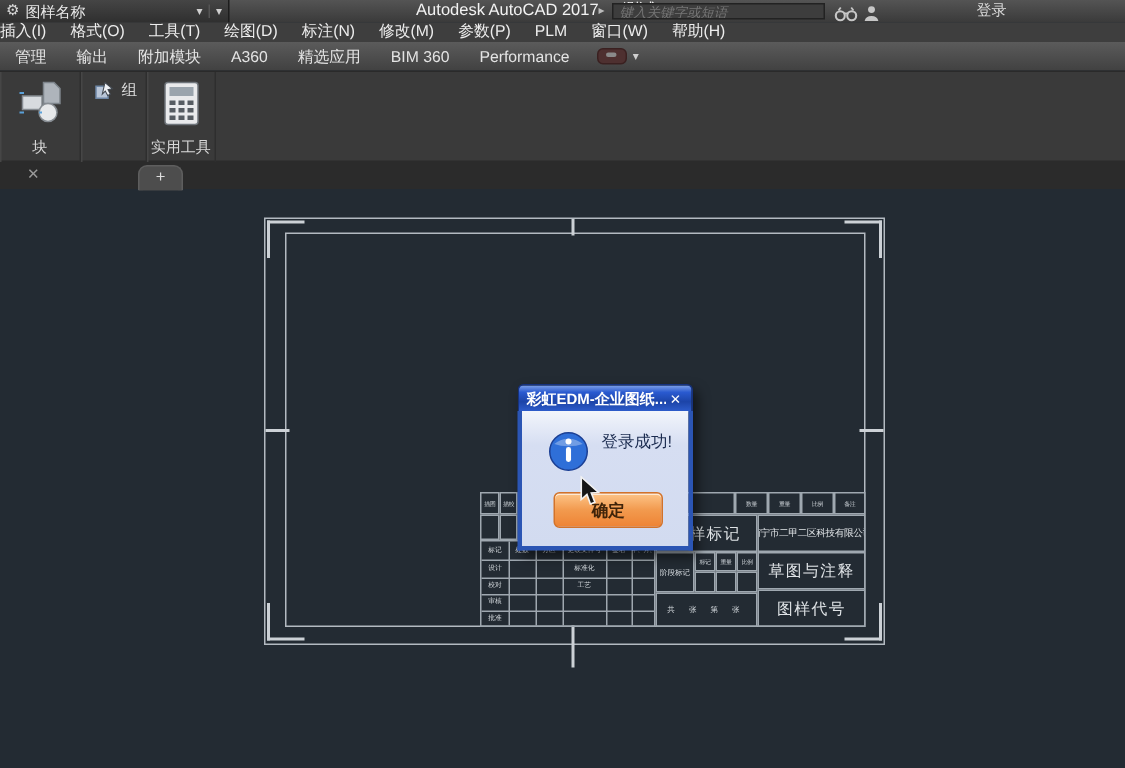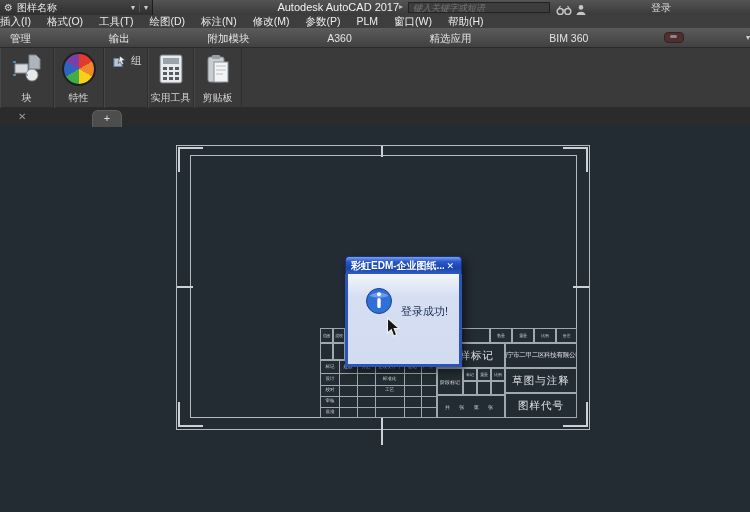--- a/index.html
+++ b/index.html
@@ -25,21 +25,21 @@
   #person{left:575px;top:2px;}
   #signin{left:622px;top:0;font-size:10px;color:#dcdcdc;line-height:15px;margin-left:29px;}
 
   
   #menubar{left:0;top:15px;width:750px;height:13px;background:#3e3e3e;display:flex;align-items:center;z-index:5;}
   #menubar span{font-size:10.5px;color:#ededed;padding:0 8px;line-height:13px;white-space:nowrap;}
   #menubar span:first-child{margin-left:-8px;}
 
   
   #ribbontabs{left:0;top:28px;width:750px;height:20px;background:linear-gradient(#5b5b5b,#414141);
-              border-bottom:1px solid #2a2a2a;display:flex;align-items:center;z-index:5;justify-content:space-between;}
+              border-bottom:1px solid #2a2a2a;display:flex;align-items:center;z-index:5;}
   #ribbontabs .rtab{font-size:10.5px;color:#e4e4e4;padding:0 10px;line-height:20px;white-space:nowrap;}
   #cam-icon{width:18px;height:9px;background:#4e3030;border:1px solid #3a2020;border-radius:4px;
             margin-left:8px;position:relative;}
   #cam-icon::after{content:"";position:absolute;left:5px;top:2px;width:7px;height:3px;background:#8a8a8a;border-radius:2px;}
   #cam-dd{font-size:8px;color:#cfcfcf;margin-left:4px;}
 
   
   #ribbon{left:0;top:48px;width:750px;height:60px;background:#3a3a3a;border-bottom:1px solid #2b2b2b;display:flex;z-index:5;}
   .panel{position:relative;height:60px;border-right:1px solid #2e2e2e;box-shadow:inset 1px 0 0 #464646;}
   .pbody{height:42px;display:flex;align-items:center;justify-content:center;}
@@ -75,21 +75,21 @@
   
   #dialog{left:345px;top:256px;width:117px;height:111px;z-index:10;
           box-shadow:3px 4px 8px rgba(0,0,0,.5);border-radius:5px 5px 2px 2px;}
   #dlg-titlebar{position:absolute;left:0;top:0;right:0;height:18px;border-radius:4px 4px 0 0;
           background:linear-gradient(#7da0e8,#2a5ad0 25%,#1c44a8 60%,#2f5fd0);
           display:flex;align-items:center;padding:0 5px;border:1px solid #16327e;border-bottom:none;}
   #dlg-title{font-size:10px;font-weight:bold;color:#fff;white-space:nowrap;overflow:hidden;}
   #dlg-close{margin-left:auto;color:#fff;font-size:9px;font-weight:bold;padding:0 2px;}
   #dlg-body{position:absolute;left:0;top:18px;right:0;bottom:0;background:linear-gradient(#f2f5fb,#d6def2 25%,#d2dbf0);
           border:3px solid #2b55b4;border-top:none;}
-  #dlg-msg{position:absolute;left:53px;top:30px;font-size:11px;color:#1c2c50;}
+  #dlg-msg{position:absolute;left:53px;top:13px;font-size:11px;color:#1c2c50;}
   #ok-btn{position:absolute;left:21px;top:54px;width:71px;height:22px;border-radius:4px;
           background:linear-gradient(#fdc488,#f29a4e 50%,#ee8435);border:1px solid #d3732a;
           box-shadow:inset 0 1px 0 rgba(255,255,255,.65);display:flex;align-items:center;justify-content:center;
           font-size:11px;font-weight:bold;color:#40240a;}
   #cursor{left:386px;top:317px;z-index:11;}
 </style>
 </head>
 <body>
 
 <div id="titlebar" class="abs">
@@ -133,41 +133,36 @@
   <span>帮助(H)</span>
 </div>
 
 <div id="ribbontabs" class="abs">
   <span class="rtab">管理</span>
   <span class="rtab">输出</span>
   <span class="rtab">附加模块</span>
   <span class="rtab">A360</span>
   <span class="rtab">精选应用</span>
   <span class="rtab">BIM 360</span>
+  <span class="rtab">Performance</span>
   <span id="cam-icon"></span>
   <span id="cam-dd">▾</span>
 </div>
 
 <div id="ribbon" class="abs">
   <div class="panel" style="width:53px">
     <div class="pbody">
       <svg width="34" height="34" viewBox="0 0 34 34">
         <path d="M19 3 h7 l4 4 v10 h-11 Z" fill="#aeb4bb" stroke="#7d848b" stroke-width="1"></path>
         <rect x="5" y="12" width="13" height="9" fill="#d7dbdf" stroke="#878d93" stroke-width="1"></rect>
         <circle cx="22" cy="23" r="6" fill="#e6e8ea" stroke="#878d93" stroke-width="1"></circle>
         <path d="M3 10 h3 M3 23 h3 M16 23 h2" stroke="#5aa0d8" stroke-width="1.3"></path>
       </svg>
     </div>
     <div class="plabel">块</div>
-  </div>
-  <div class="panel" style="width:49px">
-    <div class="pbody">
-        <div class="wheel"></div>
-      </div>
-    <div class="plabel">特性</div>
   </div>
   <div class="panel panel-group" style="width:43px">
     <div class="grow">
       <span class="gicon">
         <svg width="13" height="13" viewBox="0 0 13 13">
           <rect x="1" y="3.5" width="8" height="8" fill="#b9c6d8" stroke="#6e87a6" stroke-width="1"></rect>
           <path d="M7 1 l5 4.2 -3 .6 1.6 3 -1.8 .9 -1.6-3 -2 2 Z" fill="#eef1f5" stroke="#40474f" stroke-width=".7"></path>
         </svg>
       </span>
       <span class="glabel">组</span>
@@ -185,31 +180,20 @@
           <rect x="4" y="18" width="4" height="3"></rect>
             <rect x="10" y="18" width="4" height="3"></rect>
             <rect x="16" y="18" width="4" height="3"></rect>
           <rect x="4" y="23" width="4" height="3"></rect>
             <rect x="10" y="23" width="4" height="3"></rect>
             <rect x="16" y="23" width="4" height="3"></rect>
         </g>
       </svg>
     </div>
     <div class="plabel">实用工具</div>
-  </div>
-  <div class="panel" style="width:47px">
-    <div class="pbody">
-      <svg width="26" height="30" viewBox="0 0 26 30">
-        <rect x="3" y="3" width="16" height="25" rx="2" fill="#c8cdd2" stroke="#80868c" stroke-width="1"></rect>
-        <rect x="7" y="1" width="8" height="4" rx="1" fill="#999fa5"></rect>
-        <rect x="9" y="8" width="14" height="20" fill="#f2f3f4" stroke="#8a9096" stroke-width="1"></rect>
-        <path d="M11 12 h10 M11 16 h10 M11 20 h7" stroke="#b9bfc4" stroke-width="1"></path>
-      </svg>
-    </div>
-    <div class="plabel">剪贴板</div>
   </div>
 </div>
 
 <div id="tabbar" class="abs">
   <span id="tab-x">✕</span>
   <span id="plus-tab">+</span>
 </div>
 
 <div id="canvas" class="abs"></div>
 
@@ -288,20 +272,21 @@
   <div id="dlg-body">
     <span style="position:absolute;left:17px;top:13px;">
       <svg width="28" height="28" viewBox="0 0 28 28">
         <circle cx="14" cy="14" r="12.5" fill="#2f6fd8" stroke="#1b3f94" stroke-width="1"></circle>
         <path d="M4.5 9 a12 9 0 0 1 19 0 a15 7 0 0 1 -19 0" fill="#ffffff" opacity="0.32"></path>
         <rect x="12.3" y="11" width="3.4" height="10" rx="1.6" fill="#fff"></rect>
         <circle cx="14" cy="7.3" r="2" fill="#fff"></circle>
       </svg>
     </span>
     <span id="dlg-msg">登录成功!</span>
+    <div id="ok-btn">确定</div>
   </div>
 </div>
 
 <span id="cursor" class="abs">
   <svg width="15" height="21" viewBox="0 0 15 21">
     <path d="M1.5 1 L1.5 16 L5.3 12.6 L7.6 19 L10.6 17.8 L8.2 11.6 L13 11.3 Z" fill="#161616" stroke="#f2f2f2" stroke-width="1.1"></path>
   </svg>
 </span>
 
 </body></html>

